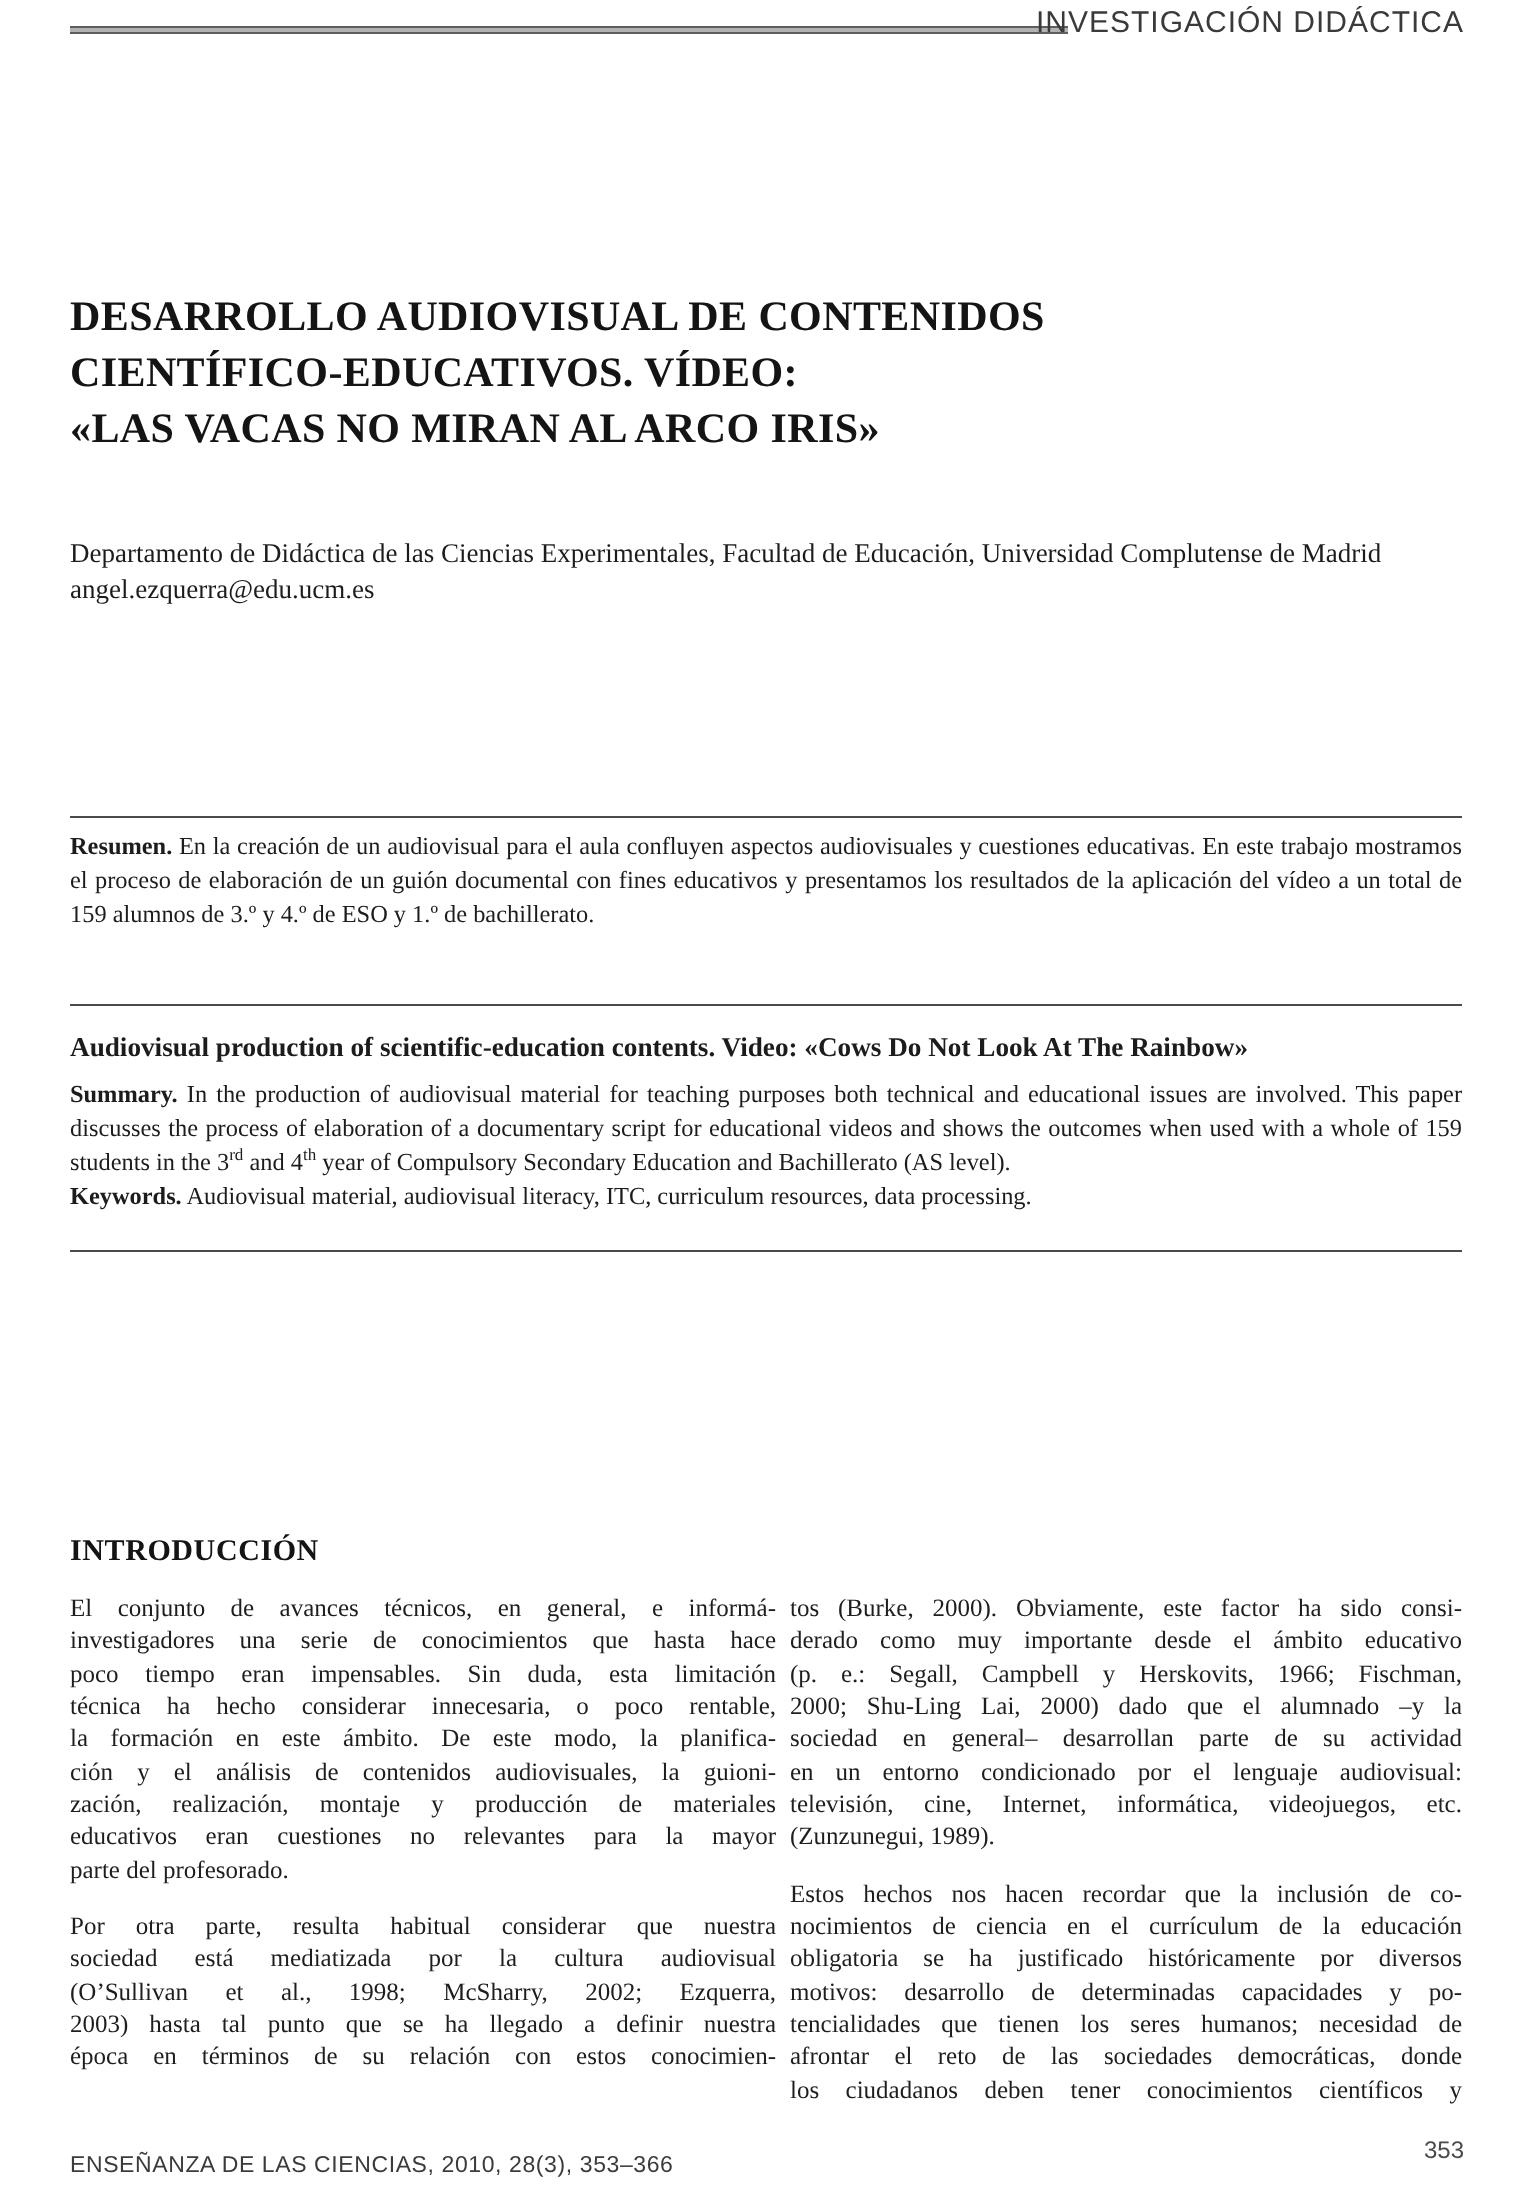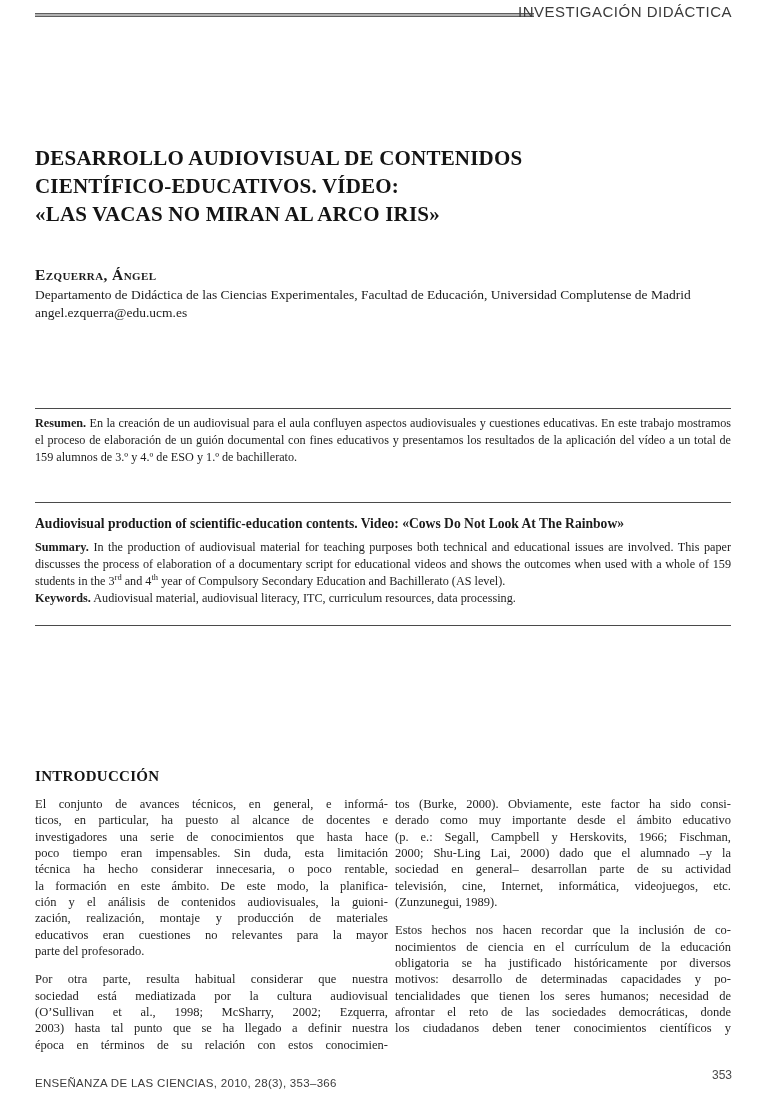--- a/index.html
+++ b/index.html
@@ -81,21 +81,20 @@
 <div id="rule-top"></div>
 <div id="header-label" class="sans">INVESTIGACIÓN DIDÁCTICA</div>
 
 <div id="article-title">
   <div>DESARROLLO AUDIOVISUAL DE CONTENIDOS</div>
   <div>CIENTÍFICO-EDUCATIVOS. VÍDEO:</div>
   <div>«LAS VACAS NO MIRAN AL ARCO IRIS»</div>
 </div>
 
 <div id="author-block">
-  <div id="author-name">Ezquerra, Ángel</div>
   <div id="author-affiliation">Departamento de Didáctica de las Ciencias Experimentales, Facultad de Educación, Universidad Complutense de Madrid</div>
   <div id="author-email">angel.ezquerra@edu.ucm.es</div>
 </div>
 
 <hr id="rule-1" class="rule">
 <div id="abstract-es" class="abstract">
   <p style="margin:0"><b>Resumen.</b> <span>En la creación de un audiovisual para el aula confluyen aspectos audiovisuales y cuestiones educativas. En este trabajo mostramos el proceso de elaboración de un guión documental con fines educativos y presentamos los resultados de la aplicación del vídeo a un total de 159 alumnos de 3.º y 4.º de ESO y 1.º de bachillerato.</span></p>
 </div>
 
 <hr id="rule-2" class="rule">
@@ -104,21 +103,20 @@
   <p style="margin:0"><b>Summary.</b> <span>In the production of audiovisual material for teaching purposes both technical and educational issues are involved. This paper discusses the process of elaboration of a documentary script for educational videos and shows the outcomes when used with a whole of 159 students in the 3</span><sup>rd</sup><span> and 4</span><sup>th</sup><span> year of Compulsory Secondary Education and Bachillerato (AS level).</span></p>
   <p style="margin:0" class="kw-line"><b>Keywords.</b> <span>Audiovisual material, audiovisual literacy, ITC, curriculum resources, data processing.</span></p>
 </div>
 <hr id="rule-3" class="rule">
 
 <div id="intro-heading">INTRODUCCIÓN</div>
 
 <div id="col-left" class="col">
   <div>
     <div class="tline">El conjunto de avances técnicos, en general, e informá-</div>
-    <div class="tline">ticos, en particular, ha puesto al alcance de docentes e</div>
     <div class="tline">investigadores una serie de conocimientos que hasta hace</div>
     <div class="tline">poco tiempo eran impensables. Sin duda, esta limitación</div>
     <div class="tline">técnica ha hecho considerar innecesaria, o poco rentable,</div>
     <div class="tline">la formación en este ámbito. De este modo, la planifica-</div>
     <div class="tline">ción y el análisis de contenidos audiovisuales, la guioni-</div>
     <div class="tline">zación, realización, montaje y producción de materiales</div>
     <div class="tline">educativos eran cuestiones no relevantes para la mayor</div>
     <div class="tline tl-end">parte del profesorado.</div>
   </div>
   <div class="para-gap"></div>
@@ -131,20 +129,21 @@
   </div>
 </div>
 
 <div id="col-right" class="col">
   <div>
     <div class="tline">tos (Burke, 2000). Obviamente, este factor ha sido consi-</div>
     <div class="tline">derado como muy importante desde el ámbito educativo</div>
     <div class="tline">(p. e.: Segall, Campbell y Herskovits, 1966; Fischman,</div>
     <div class="tline">2000; Shu-Ling Lai, 2000) dado que el alumnado –y la</div>
     <div class="tline">sociedad en general– desarrollan parte de su actividad</div>
+    <div class="tline">en un entorno condicionado por el lenguaje audiovisual:</div>
     <div class="tline">televisión, cine, Internet, informática, videojuegos, etc.</div>
     <div class="tline tl-end">(Zunzunegui, 1989).</div>
   </div>
   <div class="para-gap"></div>
   <div>
     <div class="tline">Estos hechos nos hacen recordar que la inclusión de co-</div>
     <div class="tline">nocimientos de ciencia en el currículum de la educación</div>
     <div class="tline">obligatoria se ha justificado históricamente por diversos</div>
     <div class="tline">motivos: desarrollo de determinadas capacidades y po-</div>
     <div class="tline">tencialidades que tienen los seres humanos; necesidad de</div>

